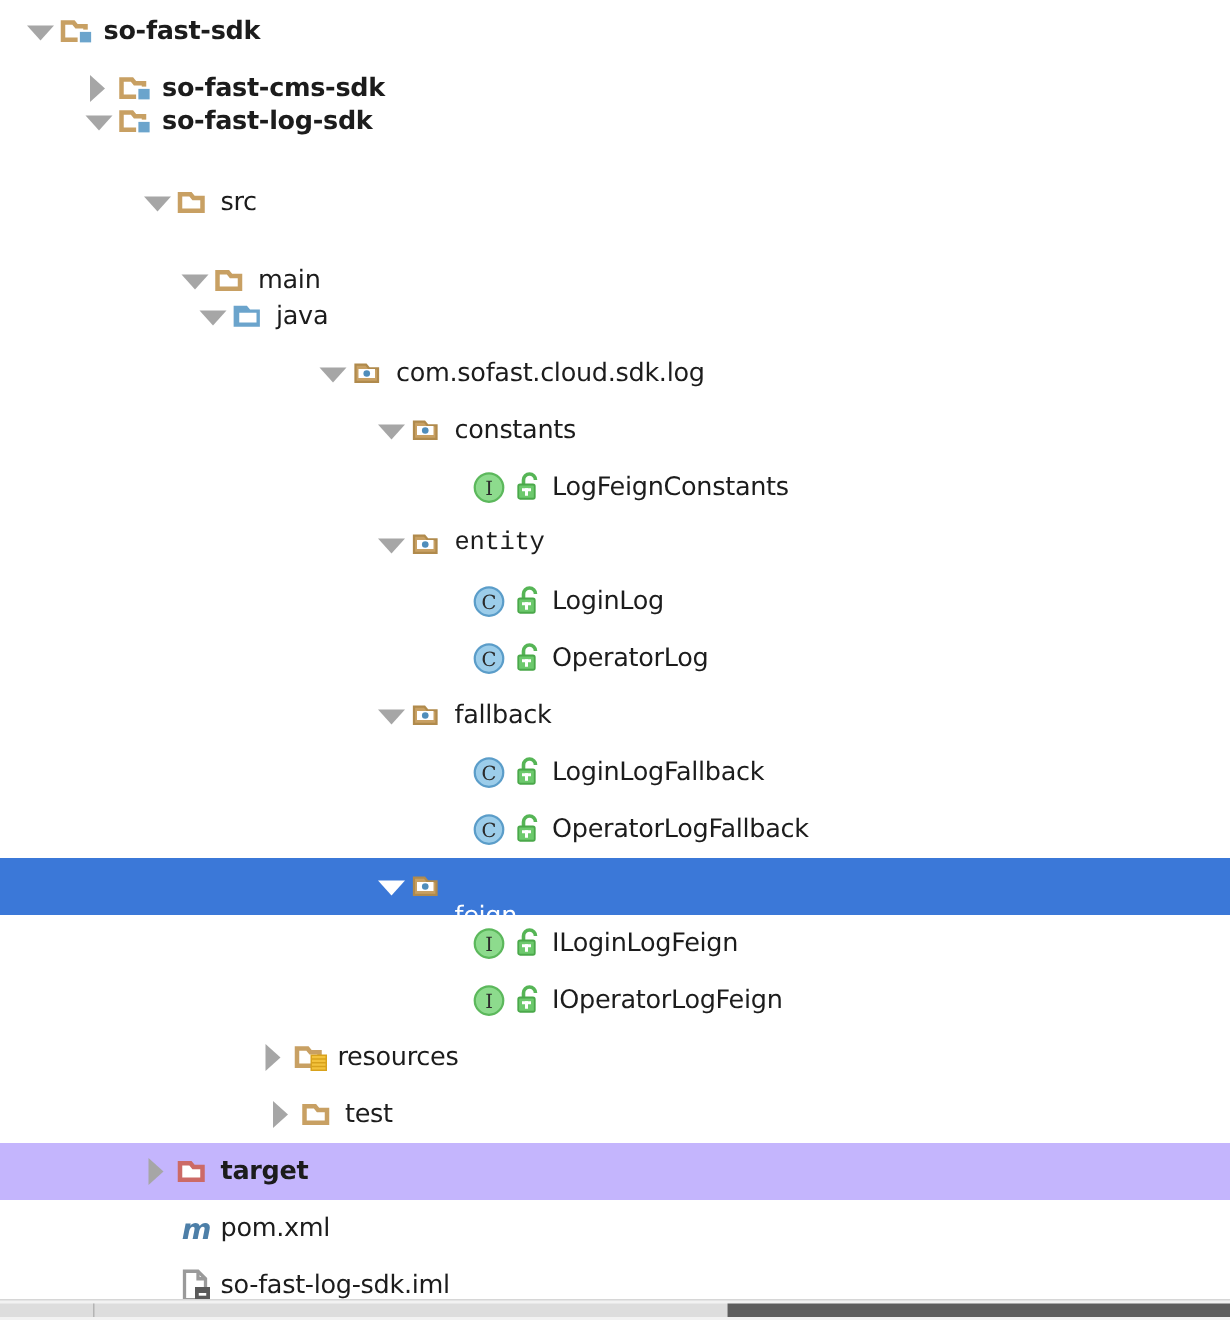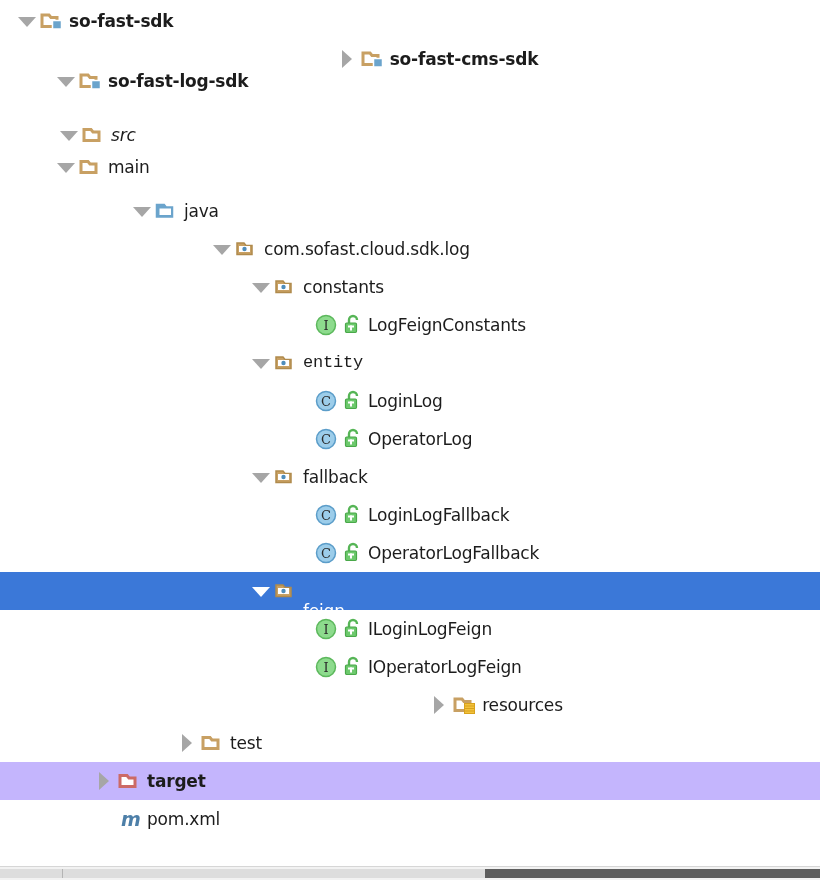--- a/index.html
+++ b/index.html
@@ -134,50 +134,50 @@
     <div class="tree-row" style="top: 2px; padding-left: 14px;">
       <span class="twisty expanded"></span>
       <span class="icon">
         <svg width="26" height="26" viewBox="0 0 26 26" xmlns="http://www.w3.org/2000/svg">
           <path d="M2 7h7l2 2.5h6v9H2z" fill="#fff" stroke="#c8a063" stroke-width="3"></path>
           <rect x="12.5" y="12.5" width="9" height="8.5" fill="#6ba4cc" stroke="#fff" stroke-width="1.5"></rect>
         </svg>
       </span>
       <span class="label bold">so-fast-sdk</span>
     </div>
-    <div class="tree-row" style="top: 40px; padding-left: 53px; justify-content: center;">
+    <div class="tree-row" style="top: 40px; padding-left: 53px;">
       <span class="twisty collapsed"></span>
       <span class="icon">
         <svg width="26" height="26" viewBox="0 0 26 26" xmlns="http://www.w3.org/2000/svg">
           <path d="M2 7h7l2 2.5h6v9H2z" fill="#fff" stroke="#c8a063" stroke-width="3"></path>
           <rect x="12.5" y="12.5" width="9" height="8.5" fill="#6ba4cc" stroke="#fff" stroke-width="1.5"></rect>
         </svg>
       </span>
       <span class="label bold">so-fast-cms-sdk</span>
     </div>
     <div class="tree-row" style="top: 62px; padding-left: 53px;">
       <span class="twisty expanded"></span>
       <span class="icon">
         <svg width="26" height="26" viewBox="0 0 26 26" xmlns="http://www.w3.org/2000/svg">
           <path d="M2 7h7l2 2.5h6v9H2z" fill="#fff" stroke="#c8a063" stroke-width="3"></path>
           <rect x="12.5" y="12.5" width="9" height="8.5" fill="#6ba4cc" stroke="#fff" stroke-width="1.5"></rect>
         </svg>
       </span>
       <span class="label bold">so-fast-log-sdk</span>
     </div>
-    <div class="tree-row" style="top: 116px; padding-left: 56px; font-style: italic;">
+    <div class="tree-row" style="top: 116px; padding-left: 92px;">
       <span class="twisty expanded"></span>
       <span class="icon">
         <svg width="26" height="26" viewBox="0 0 26 26" xmlns="http://www.w3.org/2000/svg">
           <path d="M2 7.5h7l2 2.5h6v8.5H2z" fill="#fff" stroke="#c8a063" stroke-width="3"></path>
         </svg>
       </span>
       <span class="label">src</span>
     </div>
-    <div class="tree-row" style="top: 148px; padding-left: 53px;">
+    <div class="tree-row" style="top: 168px; padding-left: 117px;">
       <span class="twisty expanded"></span>
       <span class="icon">
         <svg width="26" height="26" viewBox="0 0 26 26" xmlns="http://www.w3.org/2000/svg">
           <path d="M2 7.5h7l2 2.5h6v8.5H2z" fill="#fff" stroke="#c8a063" stroke-width="3"></path>
         </svg>
       </span>
       <span class="label">main</span>
     </div>
     <div class="tree-row" style="top: 192px; padding-left: 110px; margin-left: 19px;">
       <span class="twisty expanded"></span>
@@ -349,21 +349,21 @@
         </svg>
       </span>
       <span class="sub-icon"><svg width="22" height="26" viewBox="0 0 22 26" xmlns="http://www.w3.org/2000/svg">
           <path d="M7 11V8a4 4 0 0 1 8 0" fill="none" stroke="#56b556" stroke-width="2.4"></path>
           <rect x="3.5" y="11" width="11" height="9.5" rx="1.2" fill="#6dc96d" stroke="#4aa84a" stroke-width="1.2"></rect>
           <rect x="8" y="13.5" width="2" height="5" fill="#fff"></rect>
           <rect x="6" y="13.5" width="6" height="2" fill="#fff"></rect>
         </svg></span>
       <span class="label">IOperatorLogFeign</span>
     </div>
-    <div class="tree-row" style="top: 686px; padding-left: 170px; justify-content: center;">
+    <div class="tree-row" style="top: 686px; padding-left: 170px;">
       <span class="twisty collapsed"></span>
       <span class="icon">
         <svg width="26" height="26" viewBox="0 0 26 26" xmlns="http://www.w3.org/2000/svg">
           <path d="M2 7h7l2 2.5h6v9H2z" fill="#fff" stroke="#c8a063" stroke-width="3"></path>
           <rect x="11.5" y="11.5" width="10" height="10" fill="#f3c23c" stroke="#d8a21c" stroke-width="1"></rect>
           <path d="M11.5 14h10M11.5 16.5h10M11.5 19h10" stroke="#d8a21c" stroke-width="1"></path>
         </svg>
       </span>
       <span class="label">resources</span>
     </div>
@@ -386,20 +386,32 @@
       <span class="label">target</span>
     </div>
     <div class="tree-row" style="top: 800px; padding-left: 92px;">
       <span class="twisty none"></span>
       <span class="icon">
         <svg width="26" height="26" viewBox="0 0 26 26" xmlns="http://www.w3.org/2000/svg">
           <text x="13" y="20" font-size="19" font-style="italic" font-weight="bold" font-family="DejaVu Sans, sans-serif" text-anchor="middle" fill="#4d7fa8">m</text>
         </svg>
       </span>
       <span class="label">pom.xml</span>
+    </div>
+    <div class="tree-row" style="top: 838px; padding-left: 92px;">
+      <span class="twisty none"></span>
+      <span class="icon">
+        <svg width="26" height="26" viewBox="0 0 26 26" xmlns="http://www.w3.org/2000/svg">
+          <path d="M5 3.5h9l5 5v14H5z" fill="#fff" stroke="#9a9a9a" stroke-width="2.2"></path>
+          <path d="M14 3.5v5h5" fill="none" stroke="#9a9a9a" stroke-width="2.2"></path>
+          <rect x="12" y="14" width="10" height="9" fill="#5a5a5a"></rect>
+          <rect x="14.5" y="18" width="5" height="1.8" fill="#fff"></rect>
+        </svg>
+      </span>
+      <span class="label">so-fast-log-sdk.iml</span>
     </div>
   </div>
 
 <div id="hscroll">
   <div class="track-left"></div>
   <div class="tick"></div>
   <div class="thumb"></div>
 </div>
 
 </body></html>

